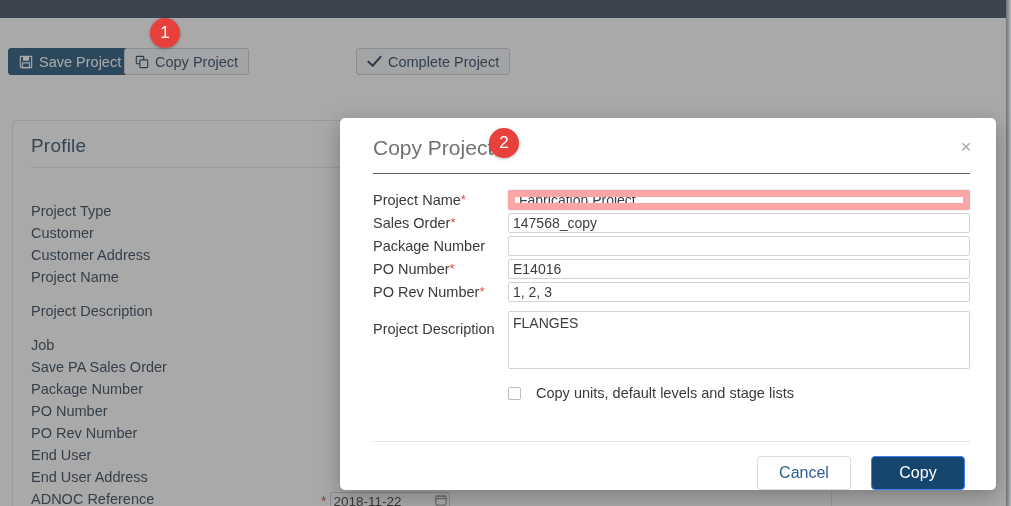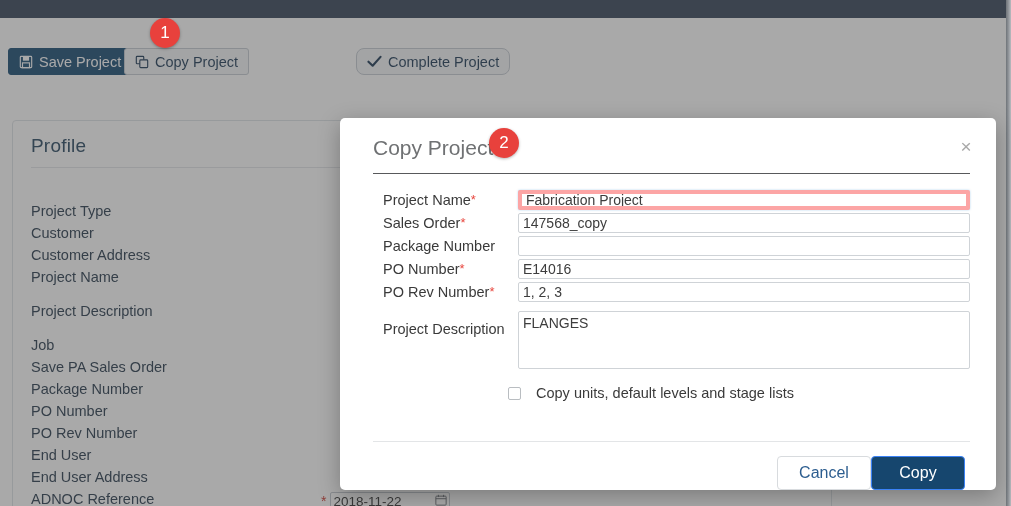--- a/index.html
+++ b/index.html
@@ -140,42 +140,41 @@
     height: 1px; background: #58595b;
     margin: 14px 26px 0 33px;
   }
   #modal-body {
     padding: 16px 26px 0 33px;
     flex: 1;
   }
   .frow {
     display: flex; align-items: flex-start;
     margin-bottom: 3px;
-    margin-left: 10px;
   }
   .flabel {
     width: 135px; flex: 0 0 135px;
     font-size: 14.5px; color: #3a3a3a;
     line-height: 20px;
     white-space: nowrap;
   }
   .flabel .req { color:#e8473f; font-size: 13px; vertical-align: top; }
   .fctl { flex: 1; }
   .finput {
     width: 100%; height: 20px;
     border: 1px solid #cfd3d7;
     border-radius: 2px;
     background: #fff;
     padding: 0 4px;
     font-size: 14px; color: #3d3d3d;
     font-family: "Liberation Sans", sans-serif;
     outline: none;
   }
   .finput.focused {
-    border: 4px solid #fca5a5;
+    border: 7px solid #fca5a5;
     box-shadow: 0 0 2px rgba(77,163,224,0.5);
     text-decoration: underline;
   }
   .ftextarea {
     width: 100%; height: 58px;
     border: 1px solid #cfd3d7; border-radius: 2px;
     background: #fff; padding: 3px 4px;
     font-size: 14px; color: #3d3d3d;
     font-family: "Liberation Sans", sans-serif;
     resize: none; outline: none; overflow: hidden;
@@ -197,21 +196,21 @@
   #copy-units-label {
     font-size: 14.5px; color: #3a3a3a;
   }
 
   #modal-footer-rule {
     height: 1px; background: #e3e5e7;
     margin: 22px 26px 0 33px;
   }
   #modal-footer {
     display: flex; justify-content: flex-end; align-items: flex-end;
-    gap: 0;
+    gap: 20px;
     padding: 14px 31px 0 0;
   }
   .mbtn {
     height: 34px; min-width: 94px;
     border-radius: 4px;
     font-size: 16px;
     font-family: "Liberation Sans", sans-serif;
     cursor: pointer;
     display: inline-flex; align-items: center; justify-content: center;
     padding: 0 18px;
@@ -265,21 +264,21 @@
         <span class="tico">
           <svg width="14" height="14" viewBox="0 0 16 16" fill="none" stroke="currentColor" stroke-width="1.3">
             <rect x="1.5" y="1.5" width="8.5" height="8.5" rx="1"></rect>
             <rect x="5.5" y="5.5" width="9" height="9" rx="1" fill="#f4f6f8"></rect>
           </svg>
         </span>
         <span>Copy Project</span>
       </div>
 
 
-      <div class="tbtn" style="left:352px;border-radius:8px;">
+      <div class="tbtn" style="left:352px;">
         <span class="tico">
           <svg width="15" height="13" viewBox="0 0 16 14" fill="none" stroke="currentColor" stroke-width="2.3" stroke-linecap="round" stroke-linejoin="round">
             <path d="M1.5 7.2 L6 11.5 L14.5 2"></path>
           </svg>
         </span>
         <span>Complete Project</span>
       </div>
 
     </div>
 

